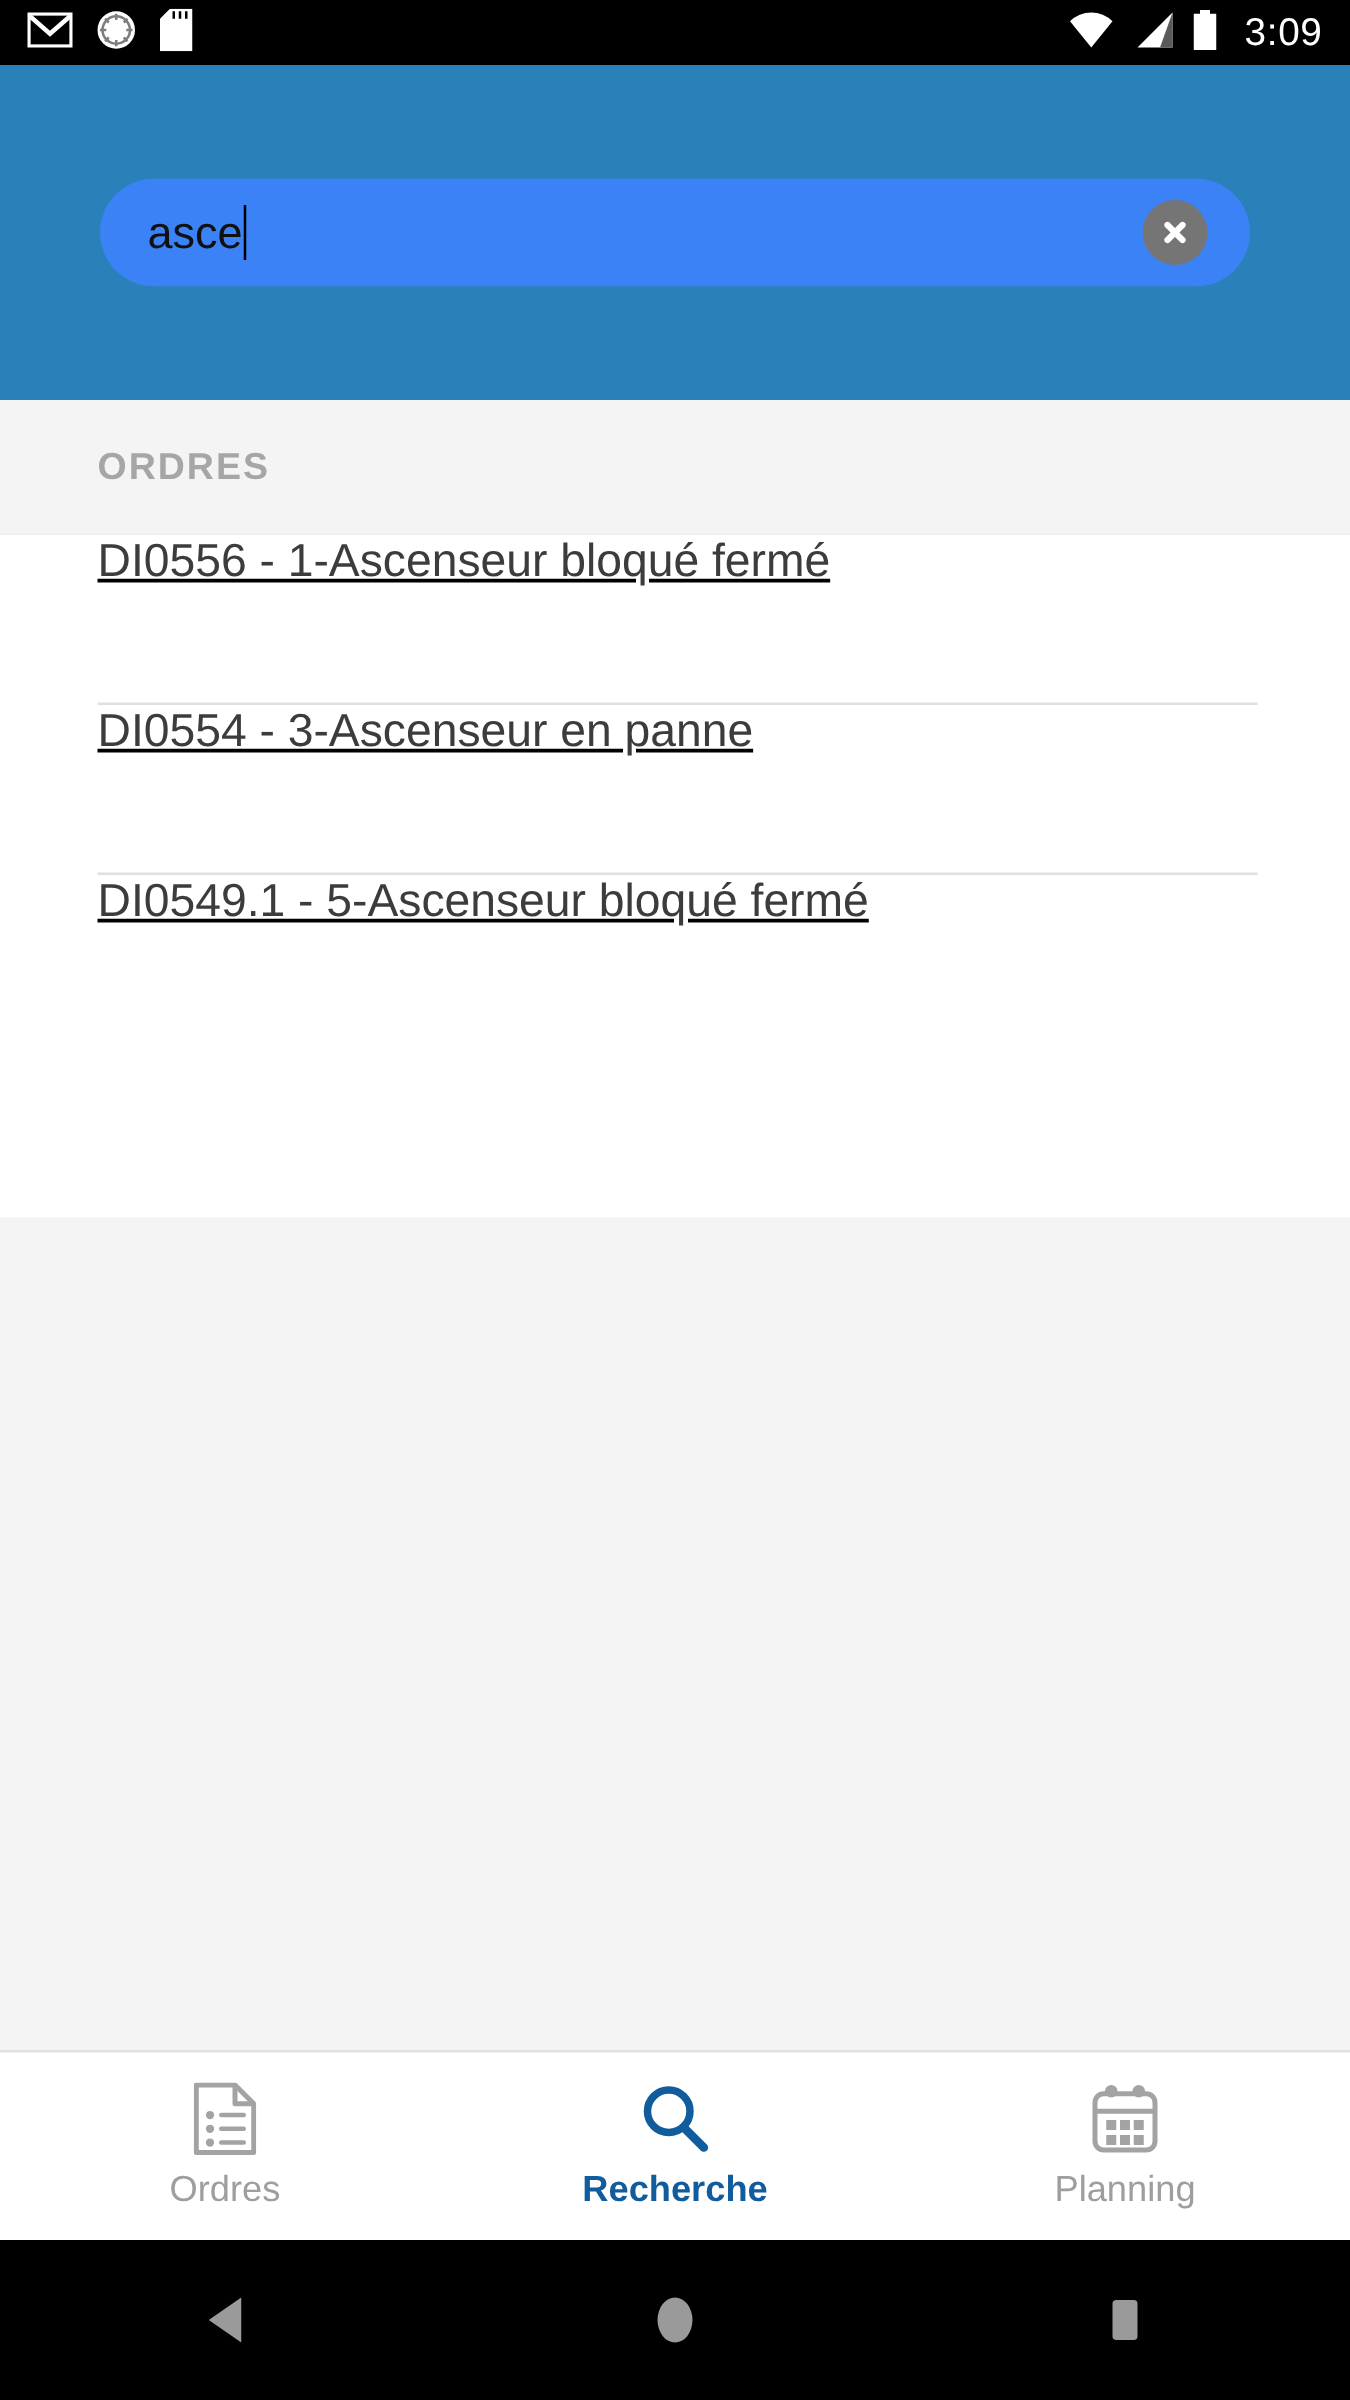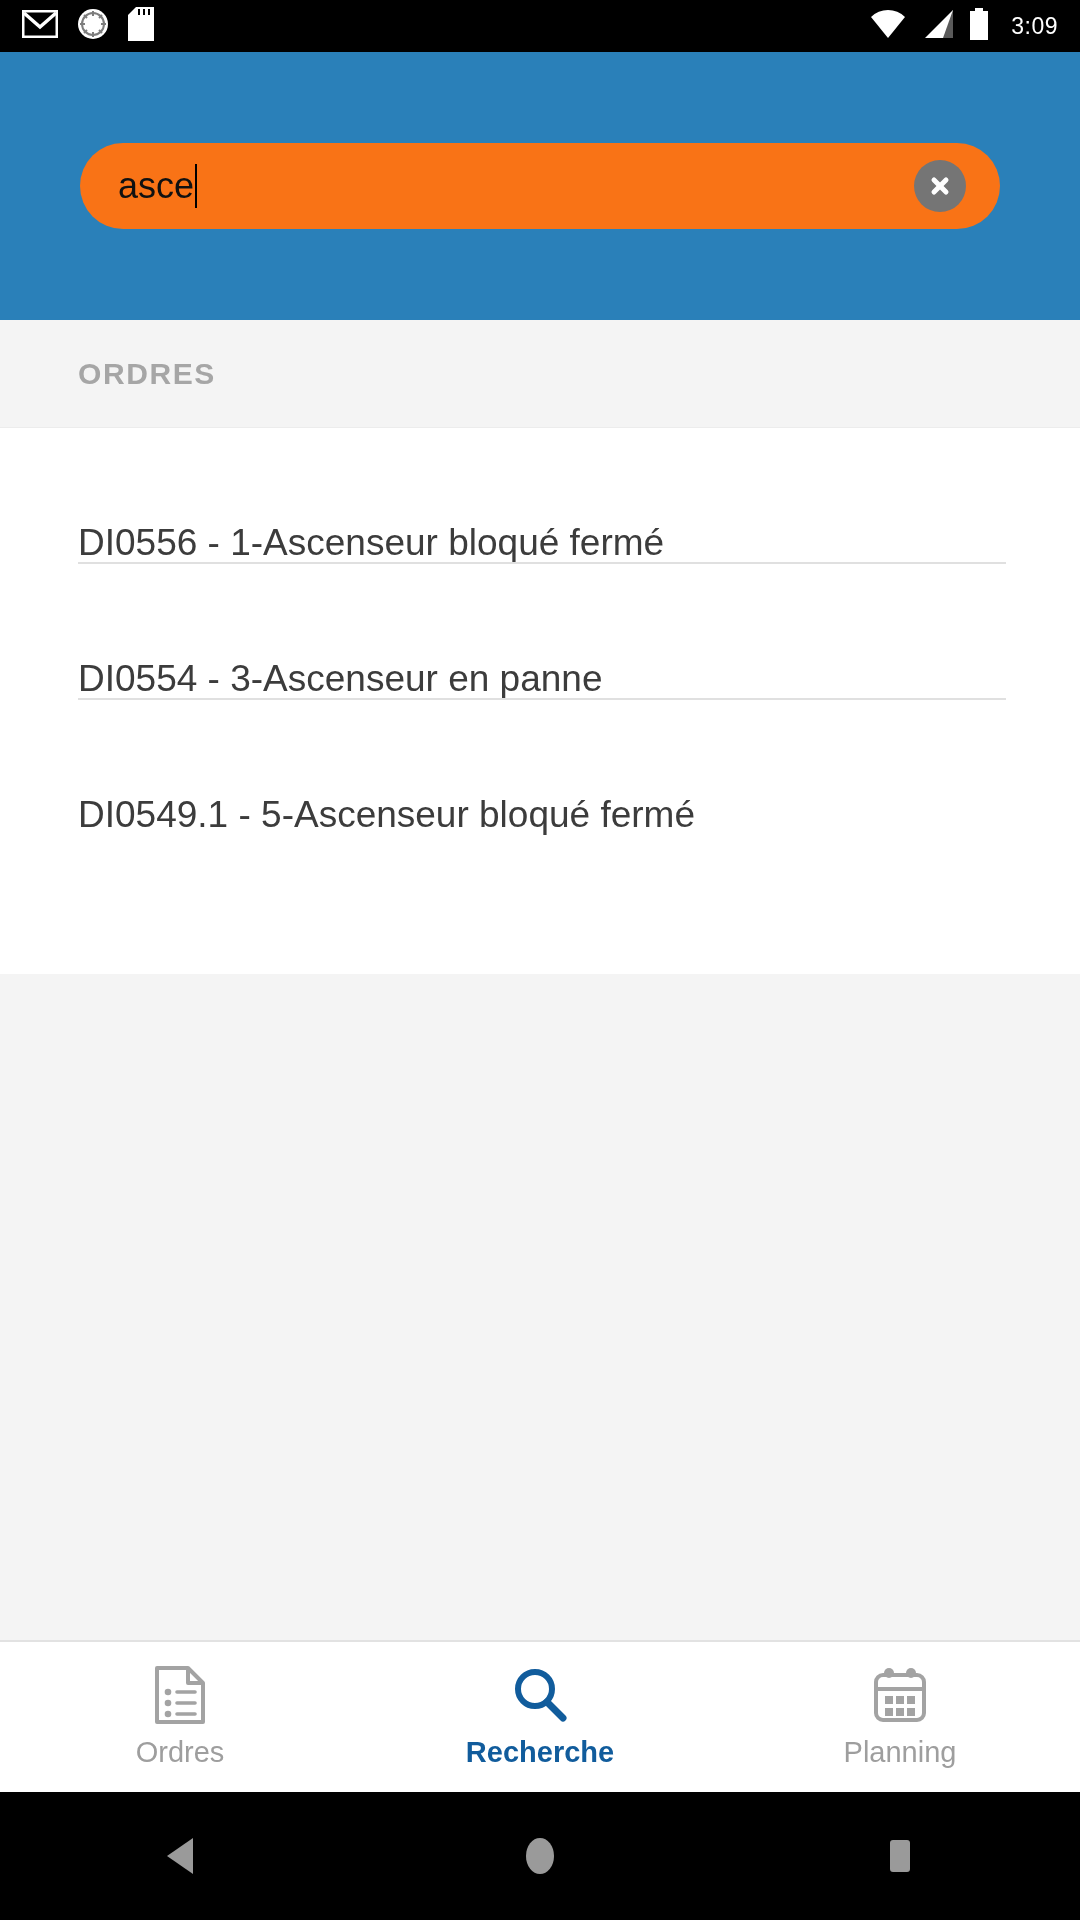--- a/index.html
+++ b/index.html
@@ -20,34 +20,34 @@
   .statusbar {
     height:52px; background:#000000;
     display:flex; align-items:center;
     padding:0 22px;
     flex:0 0 52px;
   }
   .sb-left { display:flex; align-items:center; gap:18px; }
   .sb-right { margin-left:auto; display:flex; align-items:center; gap:14px; }
   .sb-icon { display:block; }
   .sb-time {
-    color:#ffffff; font-size:23px; font-weight:400;
+    color:#ffffff; font-size:31px; font-weight:400;
     letter-spacing:0.5px; margin-left:8px;
     font-family:"Liberation Sans", sans-serif;
   }
 
   
   .header {
     background:#2a80b9;
     flex:0 0 268px;
     display:flex; align-items:center; justify-content:center;
   }
   .searchbox {
     width:920px; height:86px;
-    background:#f97316;
+    background:#3b82f6;
     border-radius:48px;
     display:flex; align-items:center;
     padding:0 34px 0 38px;
     position:relative;
     gap:40px;
   }
   .search-value-wrap {
     flex:1; display:flex; align-items:center;
     height:100%;
   }
@@ -87,24 +87,25 @@
   }
 
   
   .list {
     background:#ffffff;
     flex:0 0 546px;
     padding:0;
   }
   .list-item {
     height:136px;
-    display:flex; align-items:flex-end;
+    display:flex; align-items:flex-start;
     padding-left:78px; padding-right:88px;
     position:relative;
     cursor:pointer;
+    text-decoration:underline;
   }
   .list-item .divider {
     position:absolute;
     left:78px; right:74px; bottom:0;
     height:2px; background:#e0e0e0;
   }
   .list-item:last-child .divider { display:none; }
   .item-text {
     font-size:37px;
     color:#3c3c3c;

